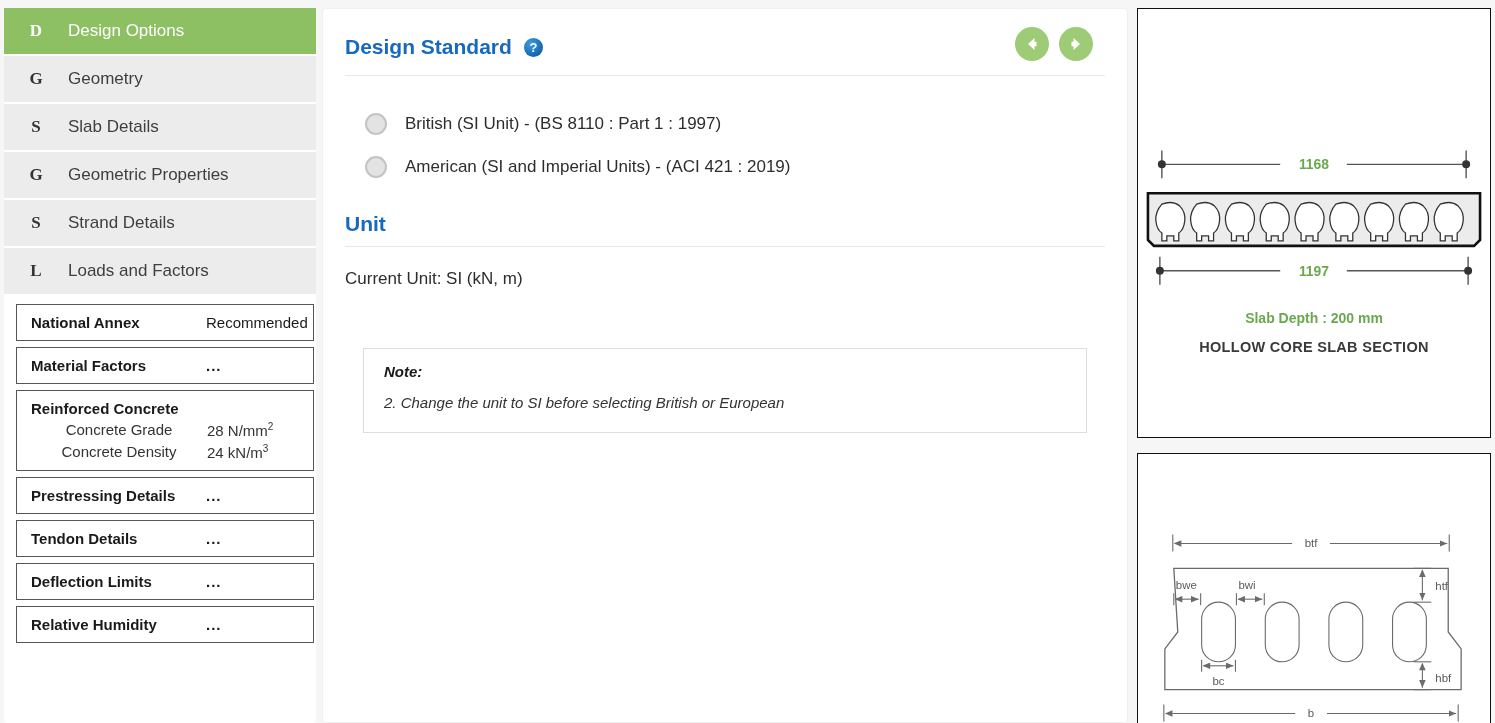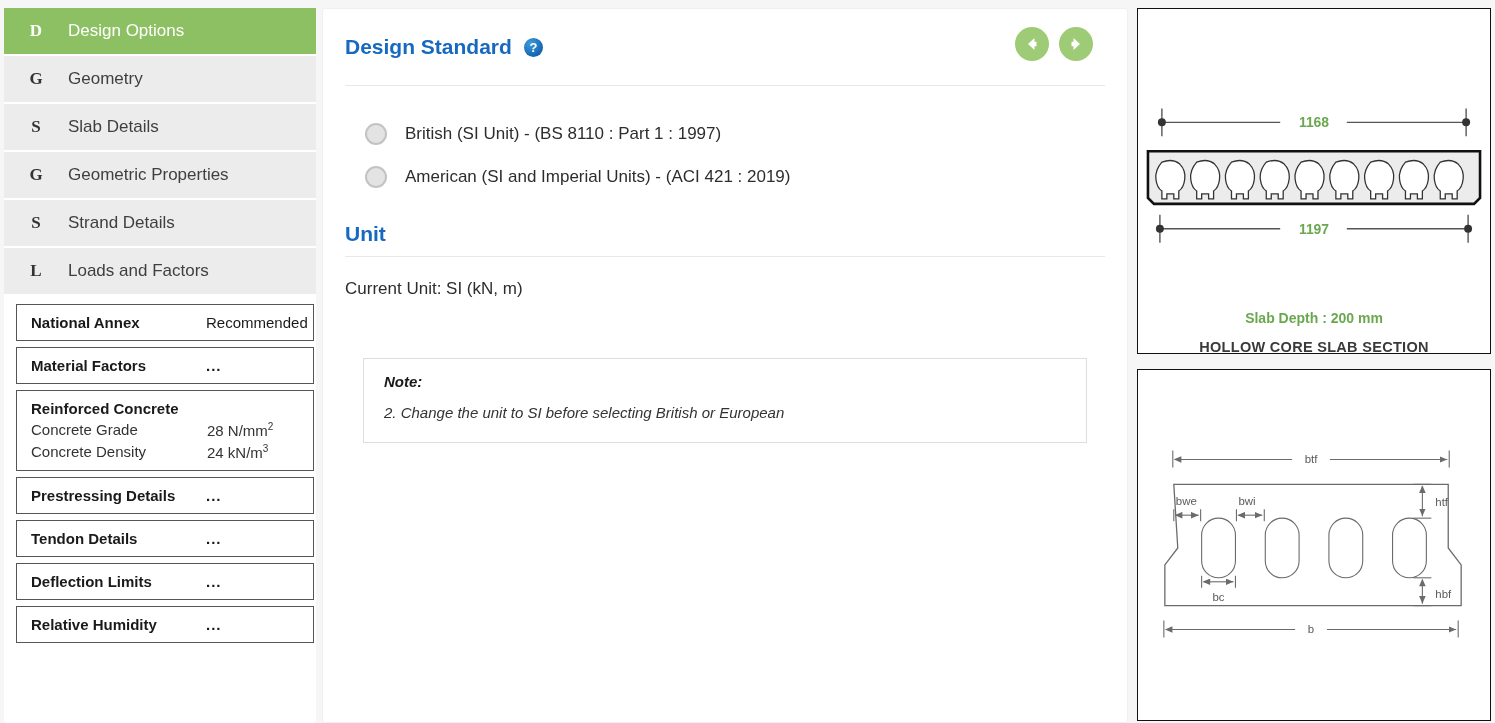--- a/index.html
+++ b/index.html
@@ -74,20 +74,21 @@
   .panel-value {
     font-size: 15px;
     color: #1a1a1a;
     font-weight: 400;
   }
   .panel-value.dots { letter-spacing: 1px; font-weight: bold; }
   .panel.group-head .panel-title { min-width: 0; }
   .sub-row {
     display: flex;
     margin-top: 4px;
+    text-align: center;
   }
   .sub-label {
     font-size: 15px;
     color: #333333;
     flex: 0 0 176px;
   }
   .sub-value {
     font-size: 15px;
     color: #333333;
   }
@@ -101,21 +102,21 @@
     height: 715px;
     background: #ffffff;
     border-radius: 3px;
     border: 1px solid #f0f0f0;
     padding: 26px 22px 0 22px;
   }
   .section-head {
     display: flex;
     align-items: center;
     position: relative;
-    padding-bottom: 26px;
+    padding-bottom: 16px;
     border-bottom: 1px solid #e8e8e8;
   }
   .section-title {
     font-size: 21px;
     color: #1668c0;
     font-weight: bold;
   }
   .help-icon {
     margin-left: 12px;
     width: 19px; height: 19px;
@@ -214,21 +215,21 @@
 
   
   .right-col {
     position: absolute;
     left: 1137px; top: 8px;
     width: 354px;
   }
   .diagram-card {
     border: 1px solid #111111;
     background: #ffffff;
-    height: 346px;
+    height: 430px;
     margin-bottom: 15px;
     position: relative;
     overflow: hidden;
   }
   .diagram-card.second { height: 352px; }
   .svg-wrap { width: 100%; height: 100%; display: block; }
   .cap-green {
     position: absolute;
     width: 100%;
     text-align: center;

